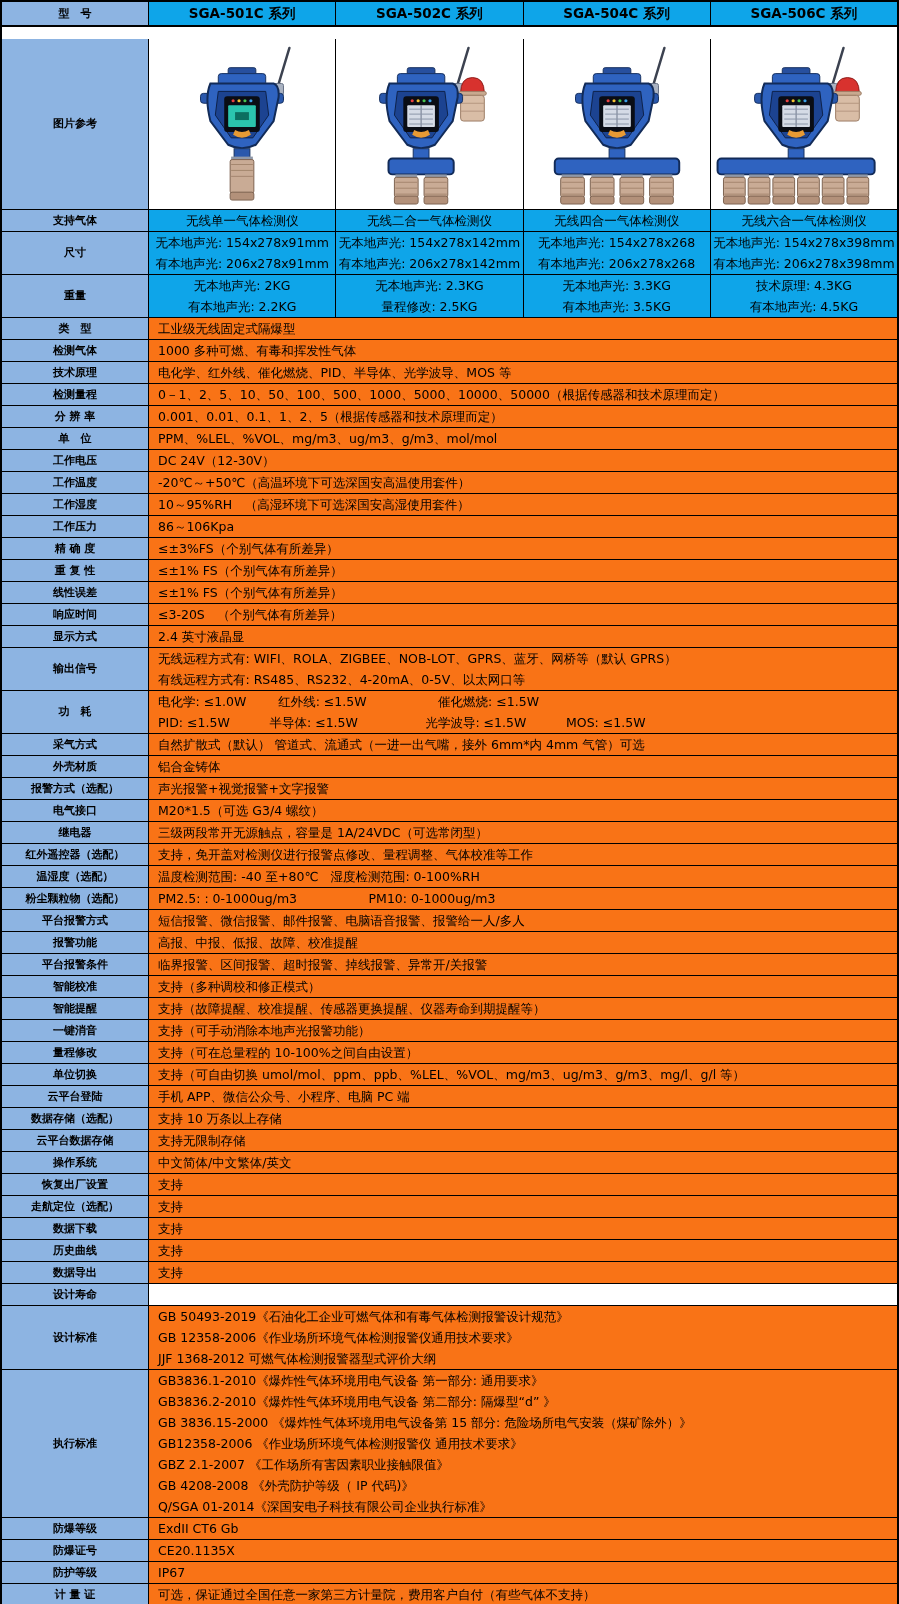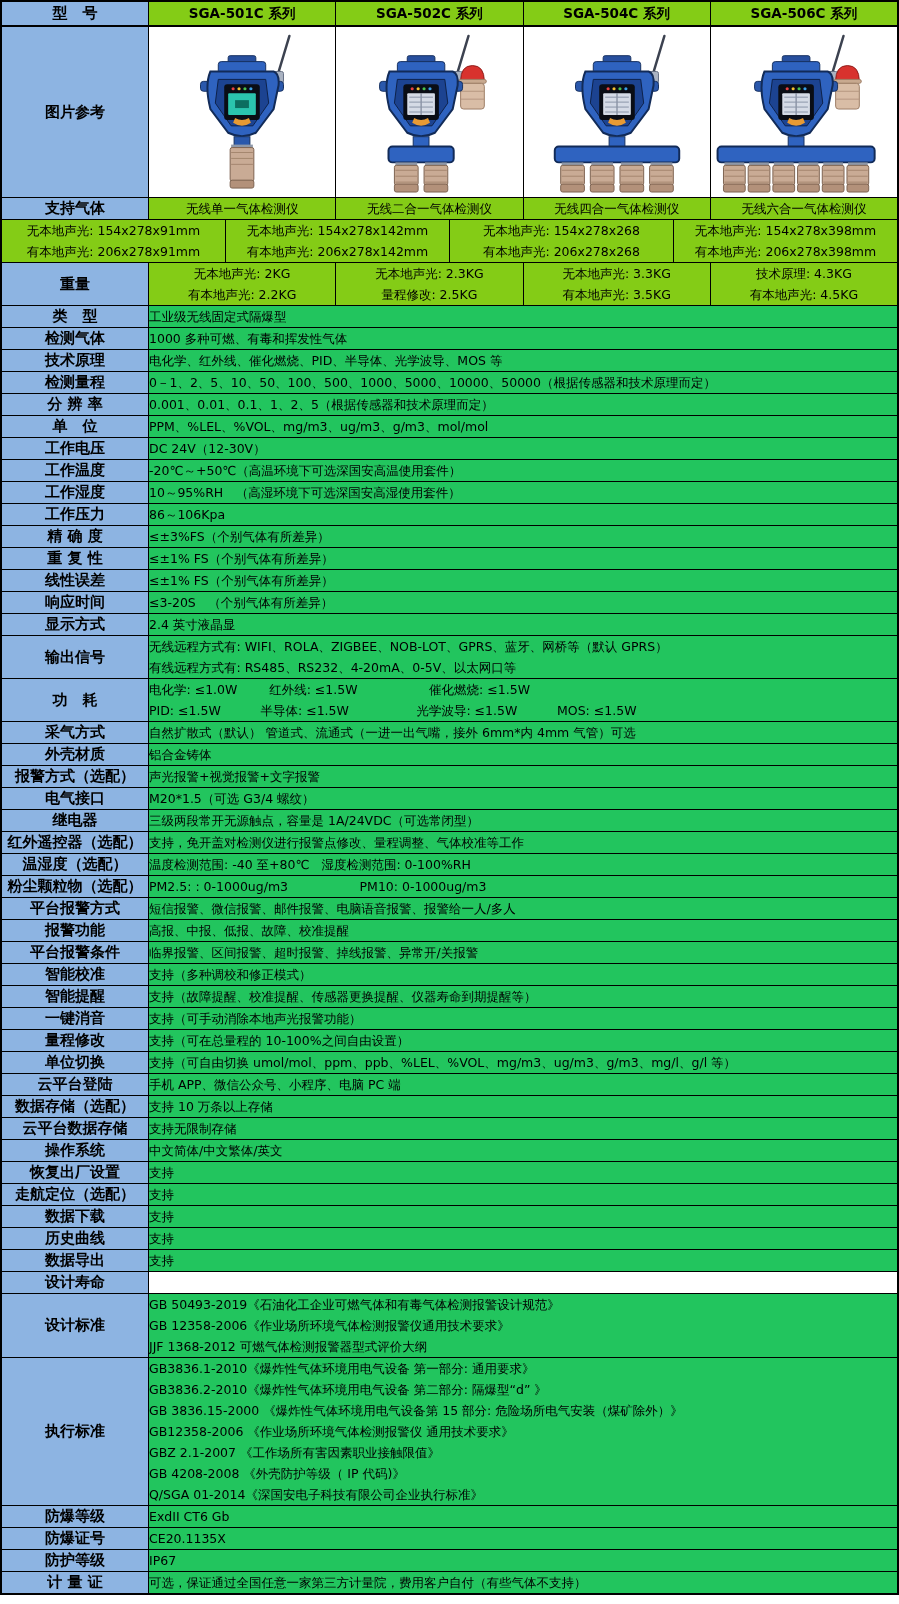--- a/index.html
+++ b/index.html
@@ -6,39 +6,39 @@
   .sheet{
     width:899px; box-sizing:border-box; border:2px solid #000;
     font-family:"DejaVu Sans","Liberation Sans",sans-serif; color:#000;
   }
   .row{display:flex; border-bottom:1px solid #000;}
   .row:last-child{border-bottom:none;}
   .cell{box-sizing:border-box;}
   .label-cell{
     flex:0 0 147px; background:#8DB4E2; border-right:1px solid #000;
     display:flex; align-items:center; justify-content:center; text-align:center;
-    font-weight:bold; font-size:15px; line-height:1.25; padding:1px 3px;
+    font-weight:bold; font-size:11px; line-height:1.25; padding:1px 3px;
     white-space:pre-wrap;
   }
   .value-cell{
-    flex:1; background:#22c55e; font-size:12.5px;
+    flex:1; background:#f97316; font-size:12.5px;
     display:flex; flex-direction:column; justify-content:center;
-    padding-right:4px;
+    padding-left:9px; padding-right:4px;
   }
   .value-cell .line{line-height:21px; white-space:pre-wrap;}
   .col-cell{
-    flex:1; background:#84cc16; border-right:1px solid #000;
+    flex:1; background:#0ea5e9; border-right:1px solid #000;
     display:flex; flex-direction:column; justify-content:center;
     text-align:center; font-size:12.5px;
   }
   .col-cell .line{line-height:21px; white-space:pre-wrap;}
   .col-cell:last-child{border-right:none;justify-content:center;}
   .header-row{height:23px; border-bottom:2px solid #000;}
   .header-row .col-cell{font-weight:bold; font-size:13.5px; justify-content:center;}
-  .image-row{height:170px;}
+  .image-row{height:170px;margin-top:12px;}
   .image-row .img-cell{background:#ffffff; align-items:center; justify-content:center; display:flex; padding:0;}
   .two-line{min-height:42px;}
   .spec-row{min-height:21px;}
 </style>
 </head>
 <body>
 
 <div class="sheet">
 
   <div class="row header-row">
@@ -250,20 +250,21 @@
       </div>
     <div class="cell col-cell">
         <div class="line">无线四合一气体检测仪</div>
       </div>
     <div class="cell col-cell">
         <div class="line">无线六合一气体检测仪</div>
       </div>
   </div>
 
   <div class="row two-line">
+    <div class="cell label-cell">尺寸</div>
     <div class="cell col-cell">
       <div class="line">无本地声光: 154x278x91mm</div>
       <div class="line">有本地声光: 206x278x91mm</div>
     </div>
     <div class="cell col-cell">
       <div class="line">无本地声光: 154x278x142mm</div>
       <div class="line">有本地声光: 206x278x142mm</div>
     </div>
     <div class="cell col-cell">
       <div class="line">无本地声光: 154x278x268</div>

